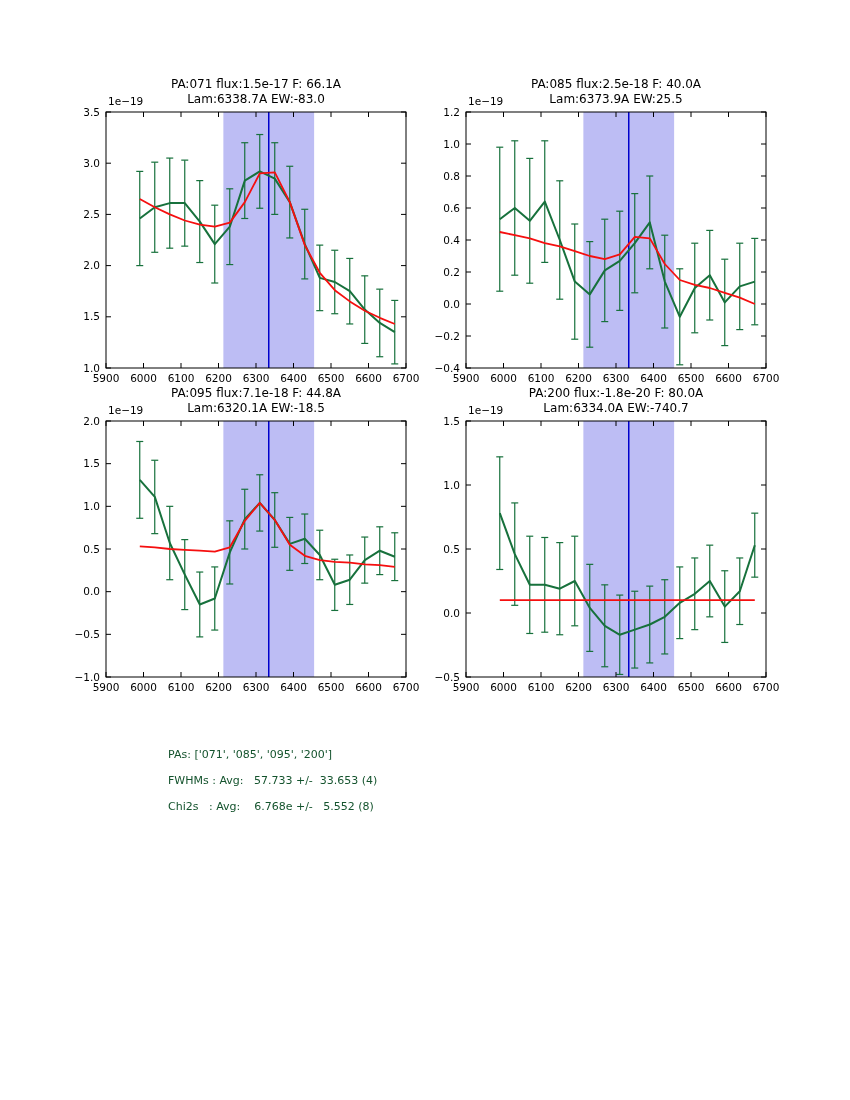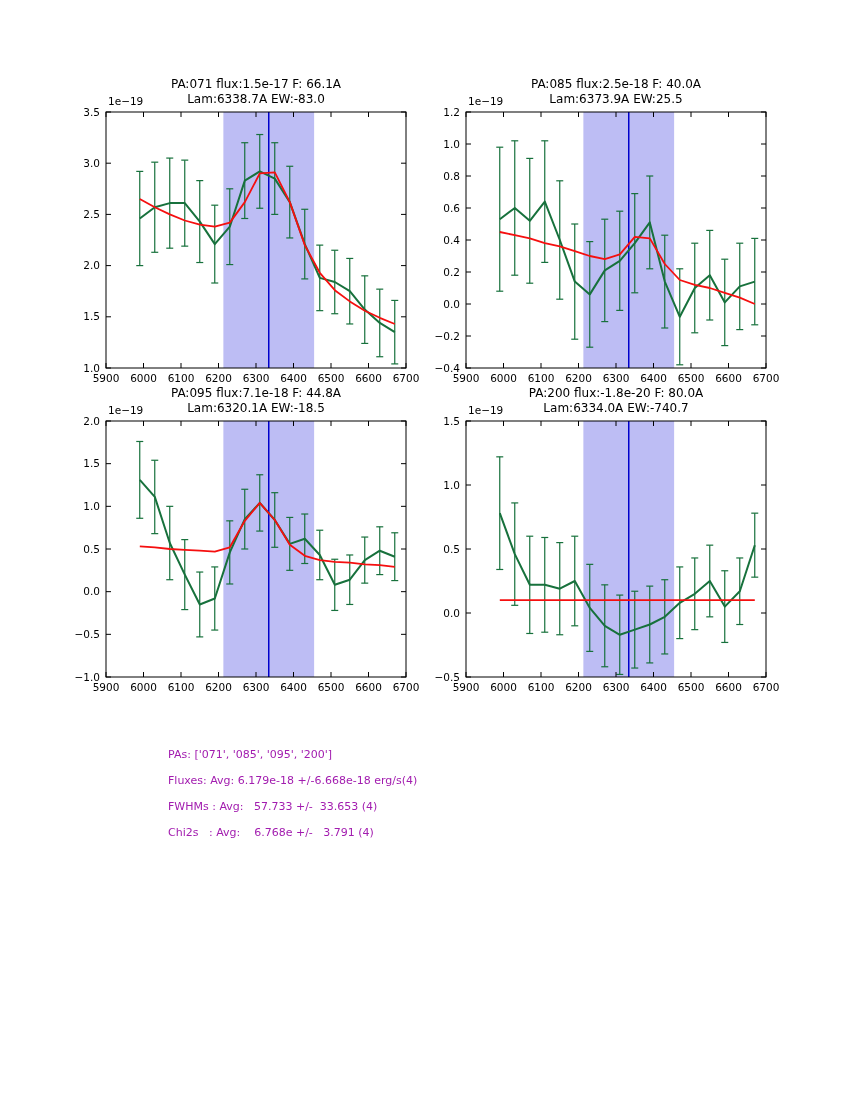--- a/index.html
+++ b/index.html
@@ -1,19 +1,19 @@
 <!DOCTYPE html>
 <html><head>
 <meta charset="utf-8">
 <style>
   html,body{margin:0;padding:0;background:#fff;}
   .canvas{position:relative;width:850px;height:1100px;background:#ffffff;overflow:hidden;
           font-family:"DejaVu Sans","Liberation Sans",sans-serif;}
   #plots{position:absolute;left:0;top:0;}
-  .summary{position:absolute;left:168px;top:742px;color:#a21caf;}
+  .summary{position:absolute;left:168px;top:742px;color:#14532d;}
   .summary .sumline{font-size:11px;line-height:26px;white-space:pre;}
   svg text{fill:#000;}
 </style>
 </head>
 <body>
 
 <div class="canvas">
   <svg id="plots" width="850" height="730" viewBox="0 0 850 730">
       <g>
         <rect x="223.375" y="112" width="90.75" height="256" fill="#bdbdf4"></rect>
@@ -465,17 +465,16 @@
         <line x1="761" y1="421" x2="766" y2="421" stroke="#000000" stroke-width="1"></line>
         <text x="460" y="424.5" text-anchor="end" font-size="10.5px">1.5</text>
         <text x="616" y="397" text-anchor="middle" font-size="12px">PA:200 flux:-1.8e-20 F: 80.0A</text>
         <text x="616" y="412" text-anchor="middle" font-size="12px">Lam:6334.0A EW:-740.7</text>
         <text x="468" y="414" text-anchor="start" font-size="10.5px">1e−19</text>
       </g>
     </svg>
 
   <div class="summary">
     <div class="sumline">PAs: ['071', '085', '095', '200']</div>
-    <div class="sumline">Fluxes: Avg: 6.179e-18 +/-6.668e-18 erg/s(4)</div>
     <div class="sumline">FWHMs : Avg:   57.733 +/-  33.653 (4)</div>
-    <div class="sumline">Chi2s   : Avg:    6.768e +/-   3.791 (4)</div>
+    <div class="sumline">Chi2s   : Avg:    6.768e +/-   5.552 (8)</div>
   </div>
 </div>
 
 </body></html>

